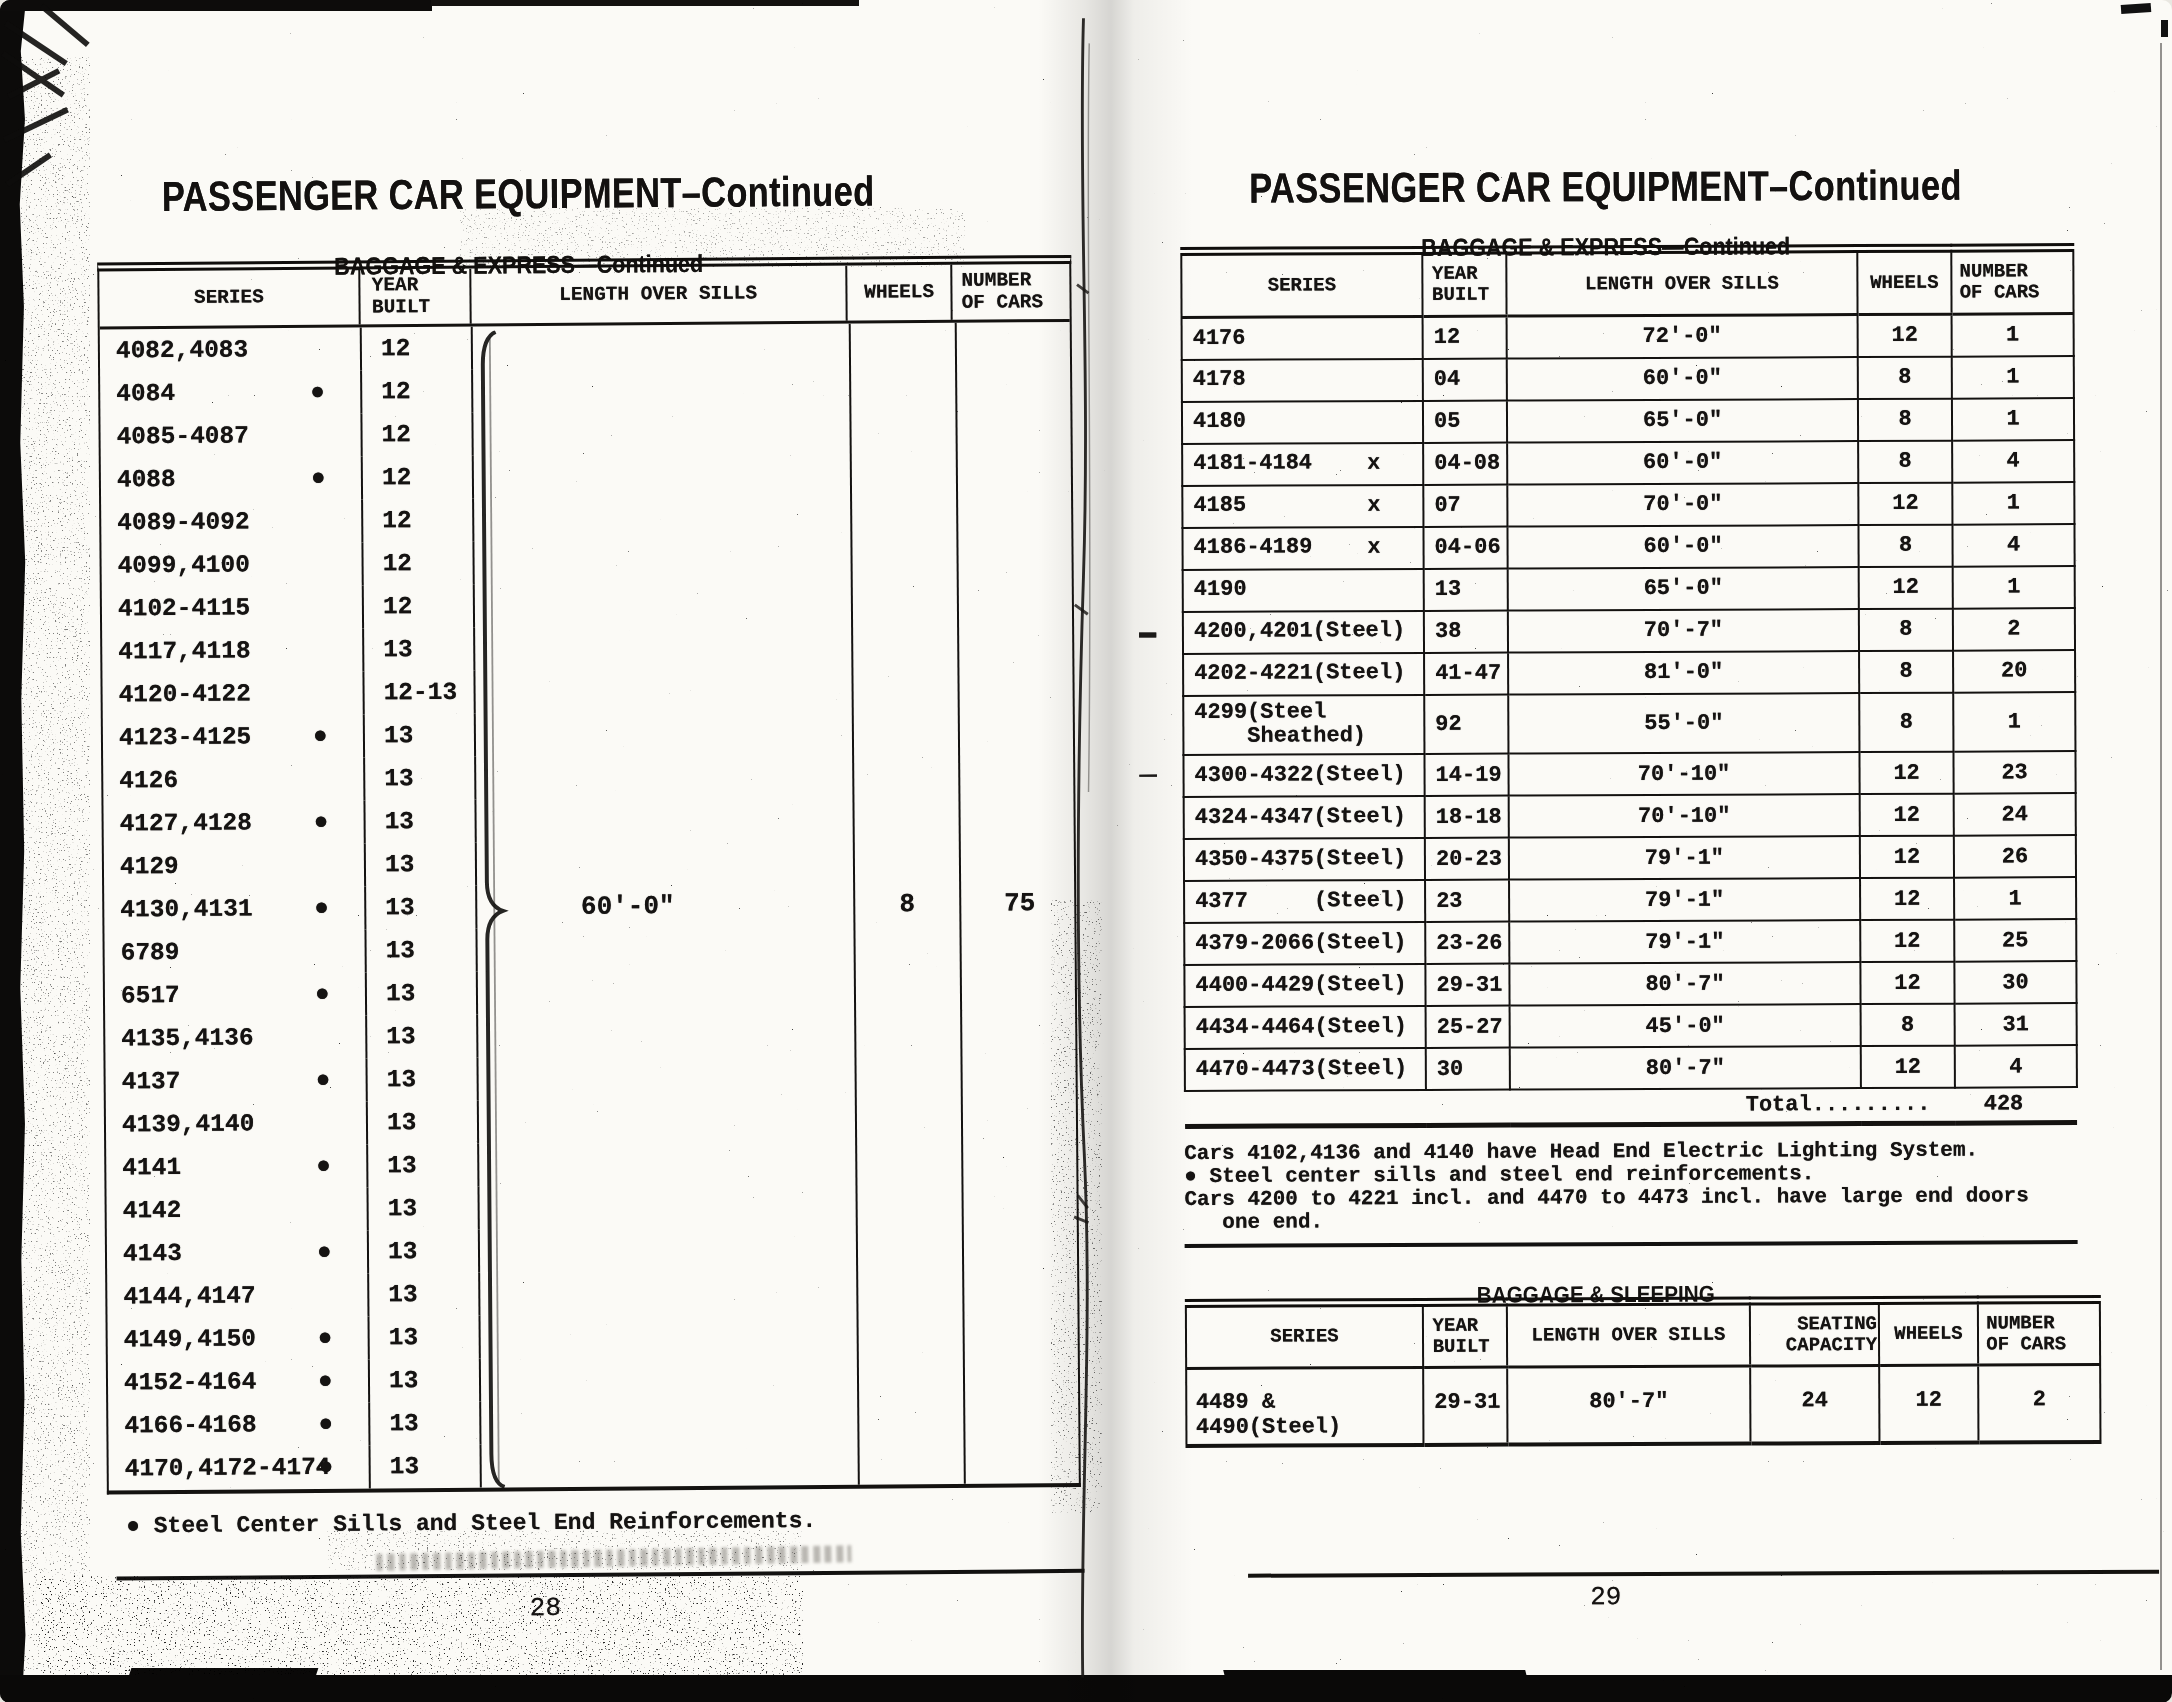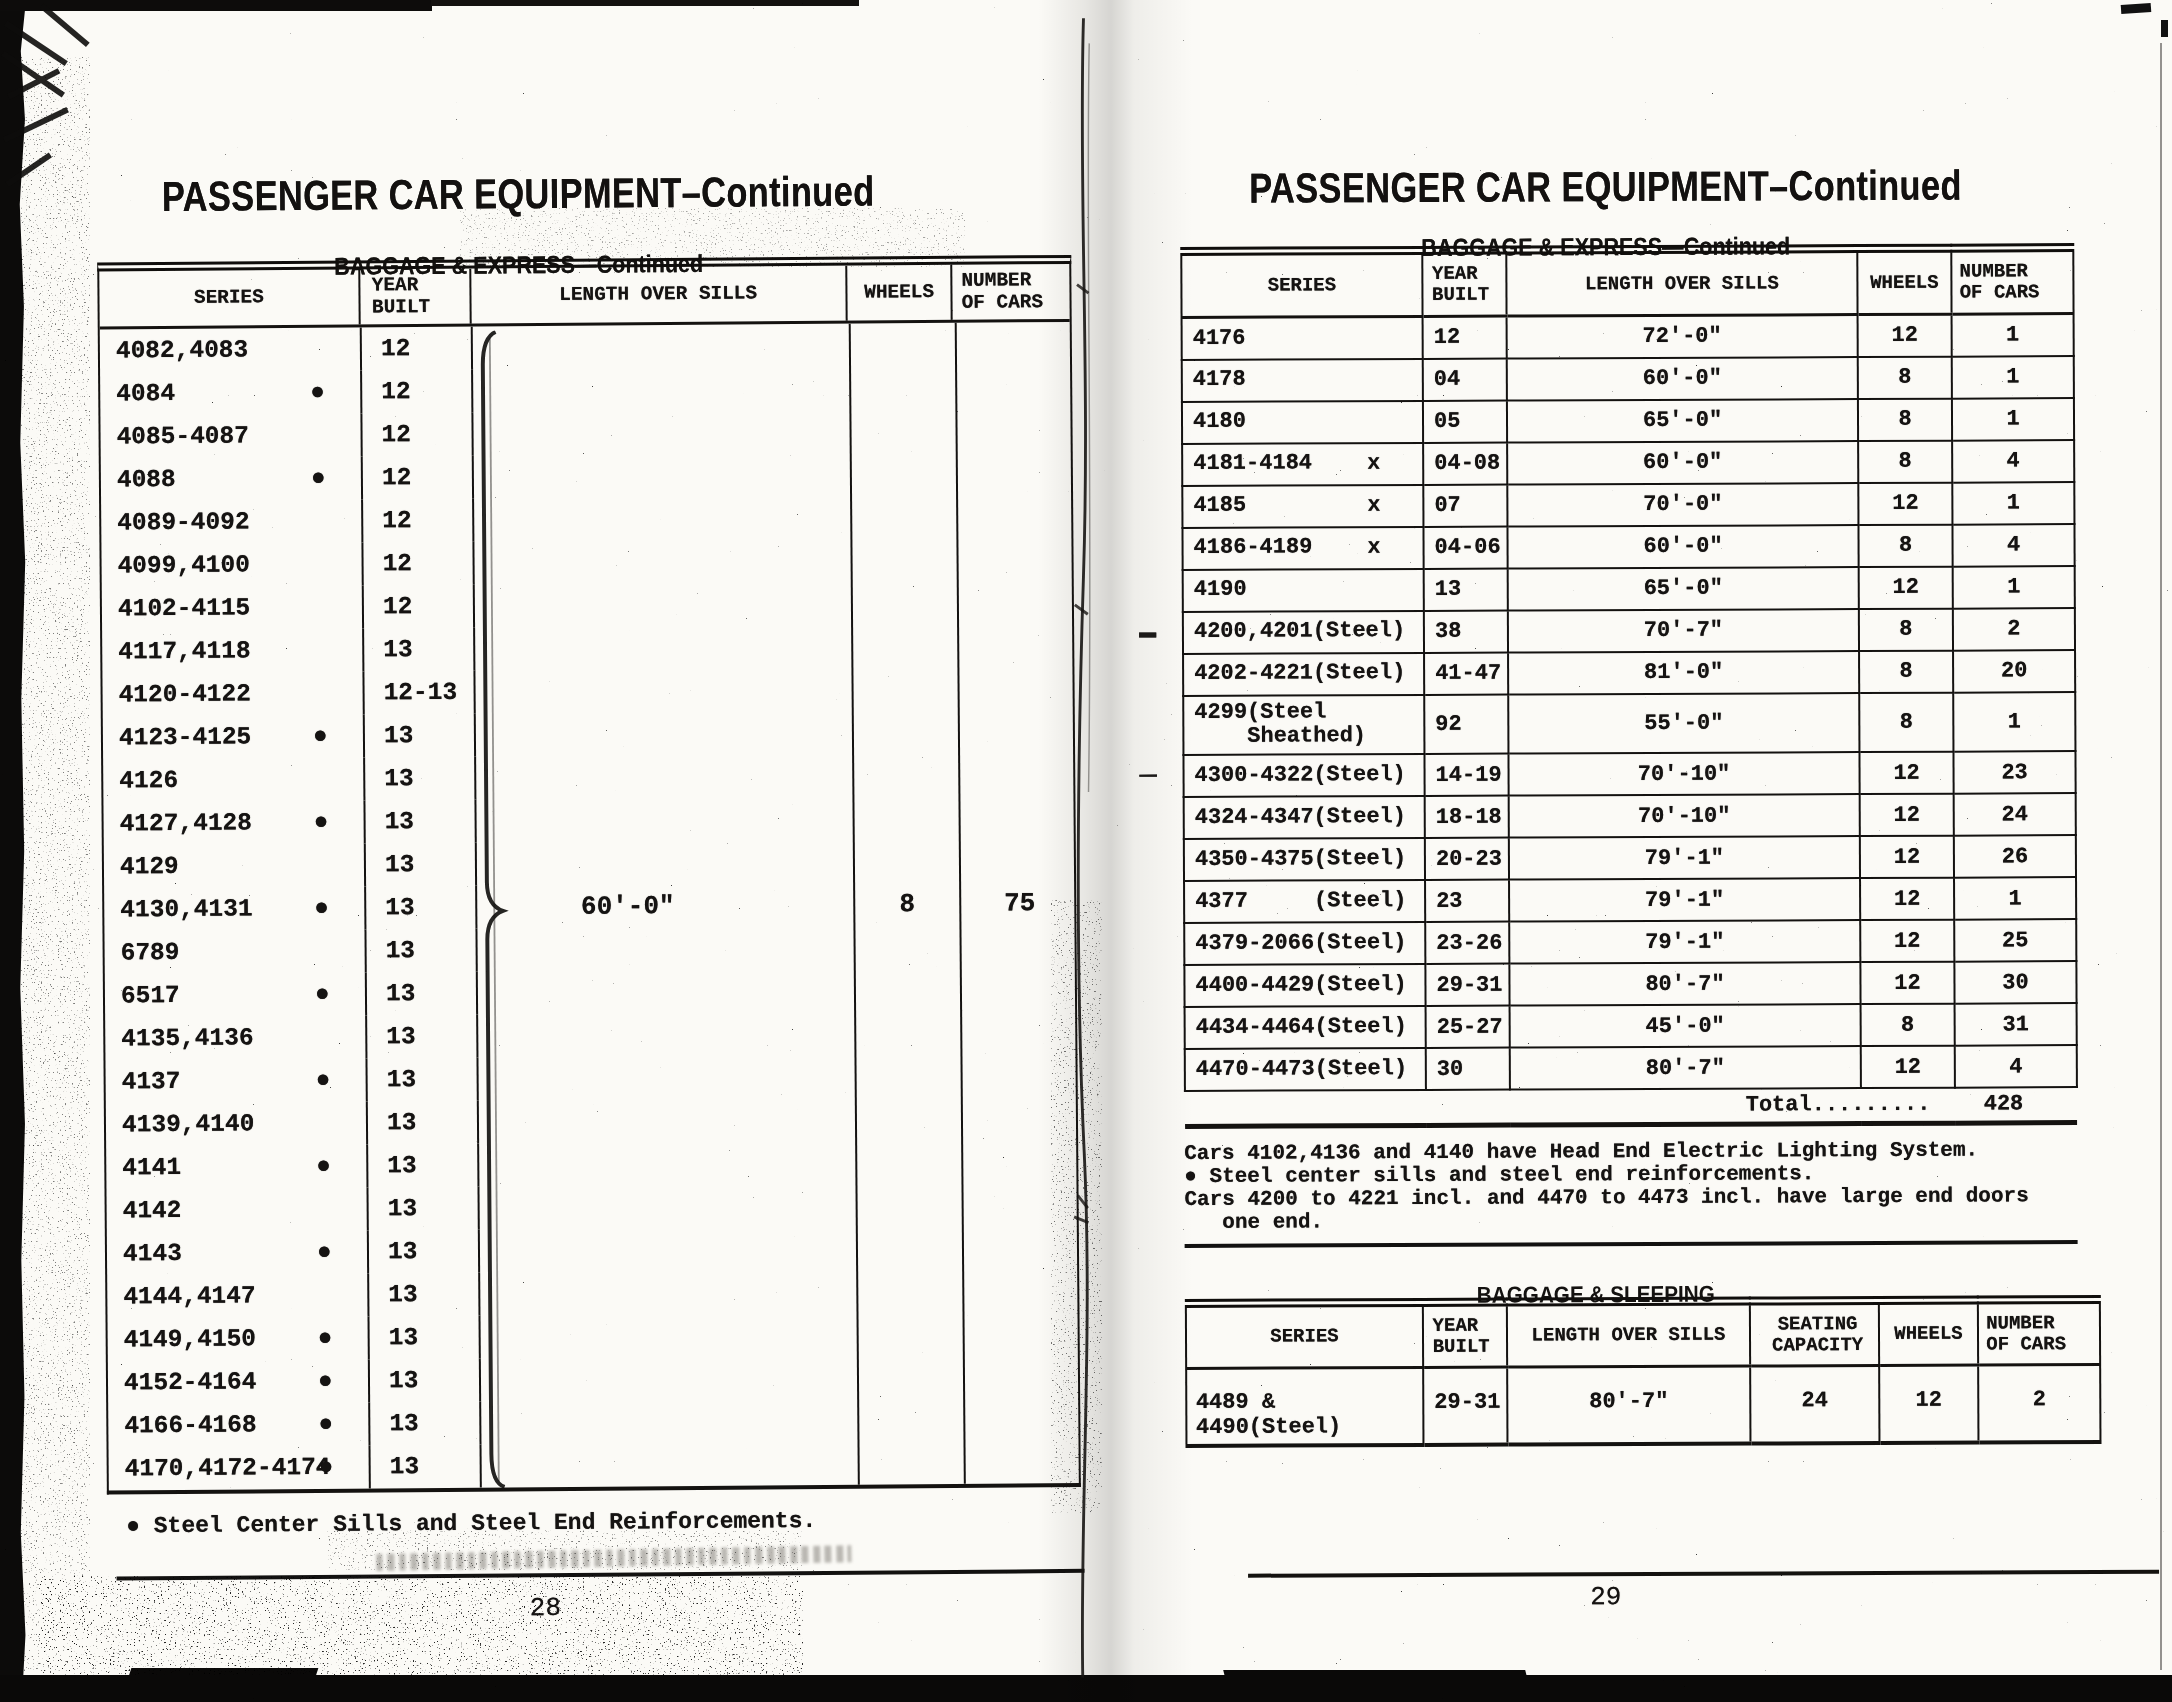--- a/index.html
+++ b/index.html
@@ -1,17 +1,17 @@
 <!DOCTYPE html>
 <html style="font-size:11.5px"><head>
 <meta charset="utf-8">
 <style>
   html,body{margin:0;padding:0;background:#e9e7e1;}
   #scan{position:relative;width:2172px;height:1703px;overflow:hidden;background:#fbfaf6;
-        font-family:"Liberation Mono","DejaVu Sans Mono",monospace;color:#151312;}
+        font-family:"Liberation Mono","DejaVu Sans Mono",monospace;color:#151312;border-radius:10px;}
   #scan *{box-sizing:border-box;}
   .abs{position:absolute;}
 
   
   .edge-left{left:0;top:0;width:26px;height:1703px;background:#0c0b0a;
     clip-path:polygon(0 0,100% 0,80% 3%,96% 7%,76% 12%,92% 18%,78% 26%,97% 33%,82% 41%,93% 50%,78% 58%,96% 66%,82% 74%,94% 82%,80% 90%,98% 96%,84% 100%,0 100%);}
   .band-top-a{left:0;top:0;width:432px;height:10.8px;background:#0d0c0b;}
   .band-top-b{left:431px;top:0;width:428px;height:5.8px;background:#141210;}
   .band-bottom{left:0;top:1675px;width:2172px;height:28px;background:#0a0908;}
   .band-bottom-rag1{left:130px;top:1668px;width:187px;height:8.6px;background:#0a0908;transform:skewX(-18deg);}
@@ -88,21 +88,21 @@
   table{border-collapse:collapse;table-layout:fixed;}
   .xtable{position:absolute;left:71px;top:191px;width:893px;
     border-top:9.4px double #100e0c;}
   .xtable th,.xtable td{border:2.2px solid #141210;}
   .xtable th{border-top:none;border-bottom:3.6px solid #141210;height:66px;font-weight:700;
     font-size:19px;line-height:21px;white-space:pre-line;text-shadow:0 0 0.7px rgba(12,10,8,.75);}
   .th-series{width:241px;text-align:center;}
   .th-year{width:84px;text-align:left;padding-left:8.6px;}
   .th-length{width:351px;text-align:center;}
   .th-wheels{width:94px;text-align:center;}
-  .th-seating{width:129px;text-align:center;padding-left:7.2px;}
+  .th-seating{width:129px;text-align:right;padding-left:7.2px;}
   .th-cars{width:122px;text-align:left;padding-left:7.2px;}
   .xtable td{height:42px;font-weight:700;font-size:22px;text-shadow:0 0 0.7px rgba(12,10,8,.75);}
   td.c-series{position:relative;padding:4.3px 2.9px 4.3px 10px;white-space:pre-wrap;line-height:24.5px;}
   td.c-year{padding-left:10px;}
   td.c-len,td.c-whl,td.c-car{text-align:center;}
   .xmark{position:absolute;left:184px;top:50%;transform:translateY(-55%);font-size:21.6px;}
   .margin-mark{position:absolute;left:-45px;top:50%;transform:translateY(-50%) scaleY(.75);
     font-size:29px;color:#1c1a18;}
   .total-row td{border-left:none;border-right:none;border-top:2.9px solid #141210;
     border-bottom:5px solid #141210;height:35px;}

